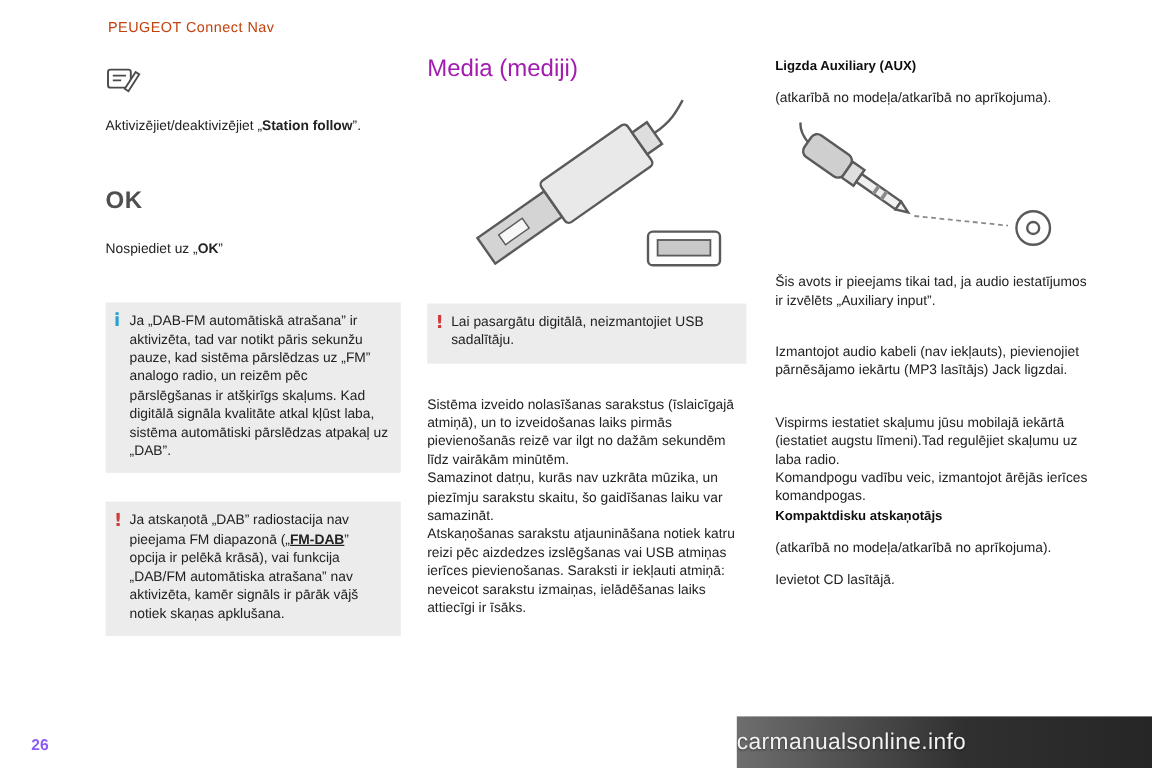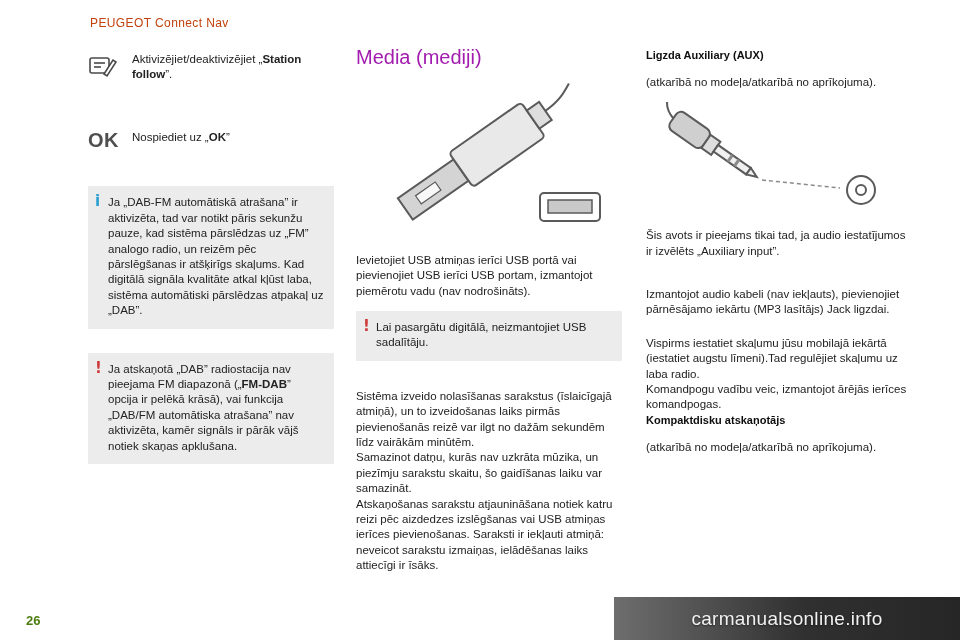--- a/index.html
+++ b/index.html
@@ -13,31 +13,31 @@
   }
   .page-header {
     position:absolute; left:90px; top:16px;
     font-size:12px; color:#c2410c; letter-spacing:.4px;
   }
   .col { position:absolute; font-size:11.5px; line-height:1.34; color:#222; }
   .col1 { left:88px;  top:52px; width:246px; }
   .col2 { left:356px; top:44px; width:266px; }
   .col3 { left:646px; top:48px; width:266px; }
 
-  .step { display:flex; gap:10px; align-items:flex-start; }
+  .step { display:flex; gap:10px; align-items:flex-start;flex-direction:column; }
   .step-icon { flex:0 0 34px; padding-top:1px; }
   .ok-glyph {
     flex:0 0 34px; font-size:20px; font-weight:800; color:#4f4f4f;
     letter-spacing:.5px; line-height:1;
   }
   .mb40 { margin-bottom:40px; }
   .mb36 { margin-bottom:36px;margin-top:43px; }
   .mb28 { margin-bottom:28px; }
   .mb24 { margin-bottom:24px; }
-  .mb18 { margin-bottom:18px; }
+  .mb18 { margin-bottom:28px; }
   .mb14 { margin-bottom:14px; }
   .mb12 { margin-bottom:12px; }
   .mb10 { margin-bottom:10px; }
 
   .graybox {
     position:relative; background:#ececec;
     padding:9px 10px 10px 20px;
   }
   .marker {
     position:absolute; left:7px; top:8px;
@@ -54,26 +54,26 @@
     font-size:11px; font-weight:bold; color:#0e0e0e; margin-bottom:12px;
   }
   .sub-heading.gap-top { }
   .pre { white-space:pre-line; }
 
   .illustration { width:100%; }
   .illustration svg { display:block; }
 
   .page-number {
     position:absolute; left:26px; bottom:12px;
-    font-size:13px; font-weight:bold; color:#4d7c0f;
+    font-size:13px; font-weight:bold; color:#8b5cf6;
   }
   .watermark-bar {
     position:absolute; right:0; bottom:0; width:346px; height:43px;
     background:linear-gradient(to right, #6e6e6e, #303030 55%, #262626);
-    display:flex; align-items:center; justify-content:center;
+    display:flex; align-items:center; 
   }
   .watermark-bar span {
     color:#f2f2f2; font-size:19px; letter-spacing:.3px;
     text-shadow:0 1px 2px rgba(0,0,0,.5);
   }
 </style>
 </head>
 <body>
 
 <div class="page-header">PEUGEOT Connect Nav</div>
@@ -97,21 +97,21 @@
     <p><span>Nospiediet uz „</span><span style="font-weight: bold;">OK</span><span>”</span></p>
   </div>
 
   <div class="graybox mb24">
     <span class="marker info">i</span>
     <p>Ja „DAB-FM automātiskā atrašana” ir aktivizēta, tad var notikt pāris sekunžu pauze, kad sistēma pārslēdzas uz „FM” analogo radio, un reizēm pēc pārslēgšanas ir atšķirīgs skaļums. Kad digitālā signāla kvalitāte atkal kļūst laba, sistēma automātiski pārslēdzas atpakaļ uz „DAB”.</p>
   </div>
 
   <div class="graybox">
     <span class="marker warn">!</span>
-    <p><span>Ja atskaņotā „DAB” radiostacija nav pieejama FM diapazonā („</span><span style="font-weight: bold;">FM-DAB</span><span>” opcija ir pelēkā krāsā), vai funkcija „DAB/FM automātiska atrašana” nav aktivizēta, kamēr signāls ir pārāk vājš notiek skaņas apklušana.</span></p>
+    <p><span>Ja atskaņotā „DAB” radiostacija nav pieejama FM diapazonā („</span><span style="font-weight: bold; text-decoration: underline;">FM-DAB</span><span>” opcija ir pelēkā krāsā), vai funkcija „DAB/FM automātiska atrašana” nav aktivizēta, kamēr signāls ir pārāk vājš notiek skaņas apklušana.</span></p>
   </div>
 
 </div>
 
 <div class="col col2">
 
   <h1 class="section-title">Media (mediji)</h1>
 
   <div class="illustration mb10">
     <svg width="266" height="168" viewBox="0 0 266 168">
@@ -122,21 +122,20 @@
         <rect x="0" y="-21" width="88" height="42" rx="4" fill="#e9e9e9"></rect>
         <rect x="88" y="-11" width="15" height="22" fill="#dedede"></rect>
       </g>
       <g stroke="#5a5a5a" fill="none">
         <rect x="184" y="118" width="60" height="28" rx="4" stroke-width="2" fill="#ffffff"></rect>
         <rect x="192" y="125" width="44" height="13" stroke-width="1.5" fill="#c9c9c9"></rect>
       </g>
     </svg>
   </div>
 
-  <p class="mb12">Ievietojiet USB atmiņas ierīci USB portā vai pievienojiet USB ierīci USB portam, izmantojot piemērotu vadu (nav nodrošināts).</p>
 
   <div class="graybox mb28">
     <span class="marker warn">!</span>
     <p>Lai pasargātu digitālā, neizmantojiet USB sadalītāju.</p>
   </div>
 
   <p class="pre">Sistēma izveido nolasīšanas sarakstus (īslaicīgajā atmiņā), un to izveidošanas laiks pirmās pievienošanās reizē var ilgt no dažām sekundēm līdz vairākām minūtēm.
 Samazinot datņu, kurās nav uzkrāta mūzika, un piezīmju sarakstu skaitu, šo gaidīšanas laiku var samazināt.
 Atskaņošanas sarakstu atjaunināšana notiek katru reizi pēc aizdedzes izslēgšanas vai USB atmiņas ierīces pievienošanas. Saraksti ir iekļauti atmiņā: neveicot sarakstu izmaiņas, ielādēšanas laiks attiecīgi ir īsāks.</p>
 
@@ -164,20 +163,21 @@
     </svg>
   </div>
 
   <p class="mb28">Šis avots ir pieejams tikai tad, ja audio iestatījumos ir izvēlēts „Auxiliary input”.</p>
   <p class="mb18">Izmantojot audio kabeli (nav iekļauts), pievienojiet pārnēsājamo iekārtu (MP3 lasītājs) Jack ligzdai.</p>
   <p class="pre">Vispirms iestatiet skaļumu jūsu mobilajā iekārtā (iestatiet augstu līmeni).Tad regulējiet skaļumu uz laba radio.
 Komandpogu vadību veic, izmantojot ārējās ierīces komandpogas.</p>
 
   <h2 class="sub-heading gap-top mb18">Kompaktdisku atskaņotājs</h2>
   <p class="mb12">(atkarībā no modeļa/atkarībā no aprīkojuma).</p>
+  <p>Ievietot CD lasītājā.</p>
 
 </div>
 
 <div class="page-number">26</div>
 
 <div class="watermark-bar">
   <span>carmanualsonline.info</span>
 </div>
 
 </body></html>

